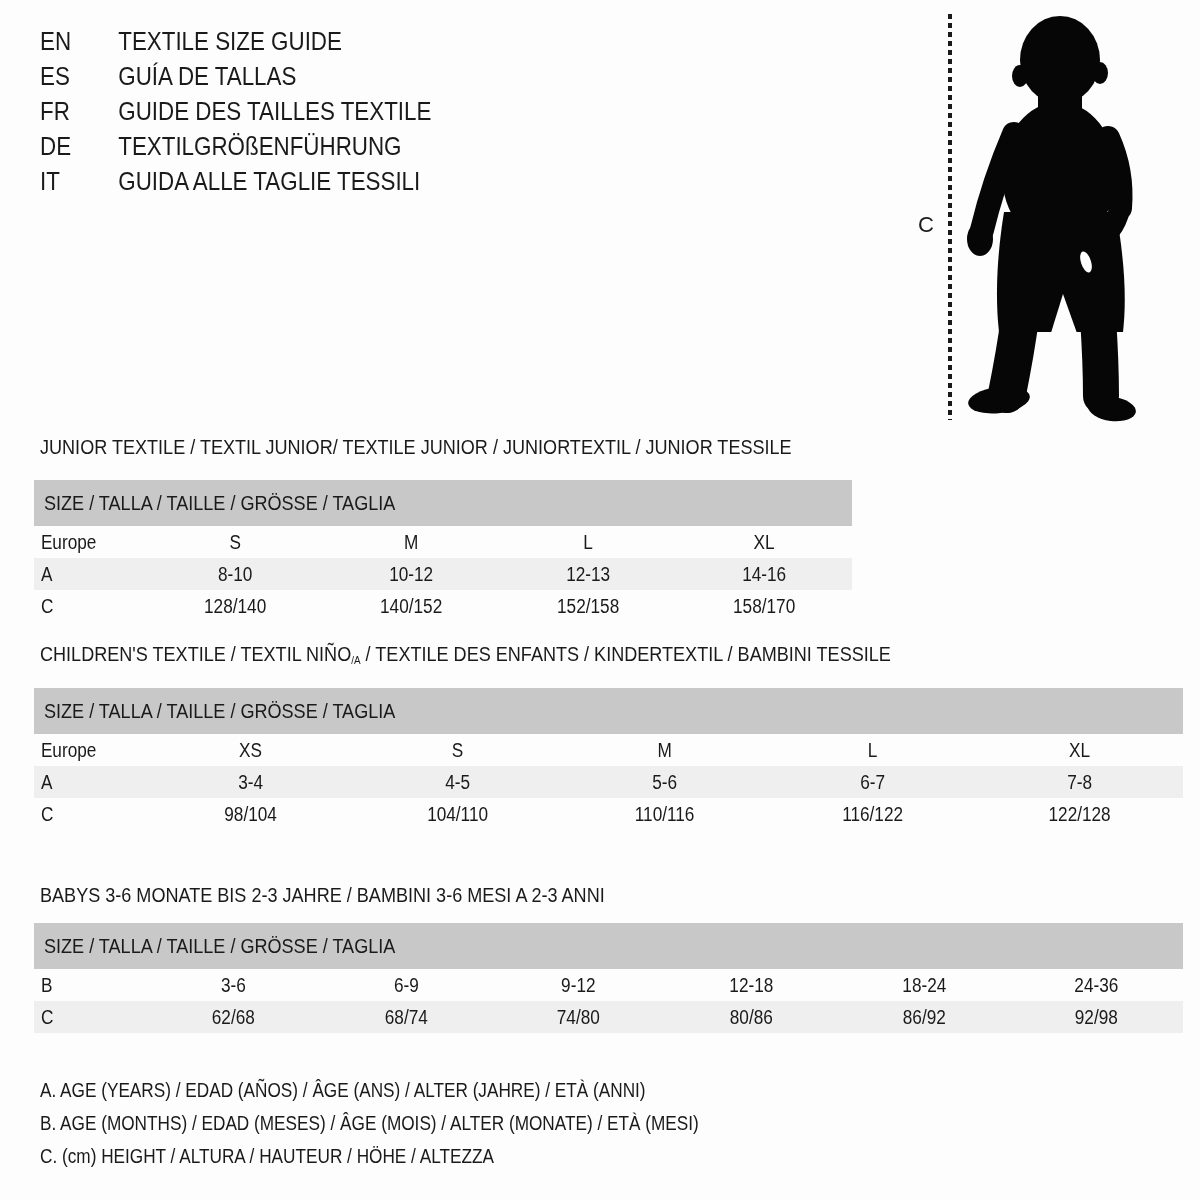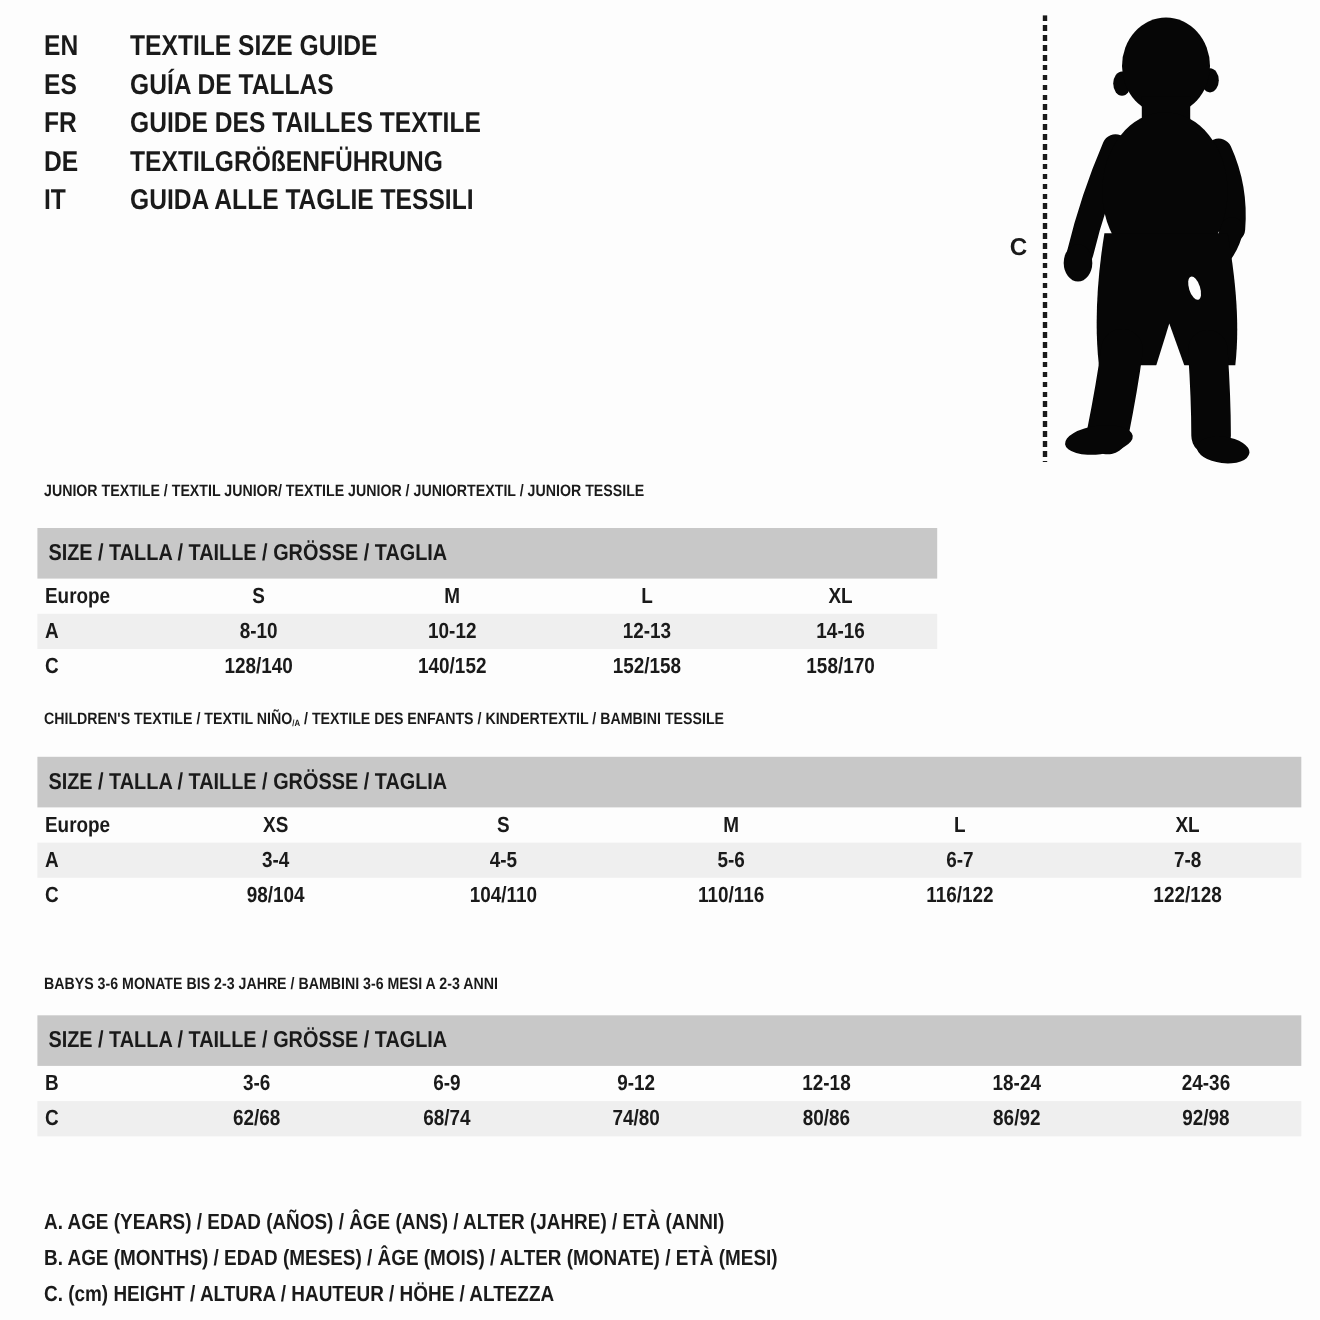--- a/index.html
+++ b/index.html
@@ -1,55 +1,55 @@
 <!DOCTYPE html>
 <html style="--bg-color: #fdfdfd; --text-color: #1a1a1a; --header-gray: #c8c8c8; --row-gray: #efefef; --silhouette-color: #060606;"><head>
 <meta charset="utf-8">
 <style>
   html,body{margin:0;padding:0;background:#e8e8e8;}
   .page{
     position:relative;width:1200px;height:1200px;overflow:hidden;
     background:var(--bg-color,#fdfdfd);
     color:var(--text-color,#1a1a1a);
     font-family:"Liberation Sans","DejaVu Sans",sans-serif;
-    font-weight:bold;
+    font-weight:normal;
   }
   .cond{transform:scaleX(0.86);transform-origin:0 50%;display:inline-block;white-space:nowrap;}
 
   
   .lang-block{position:absolute;left:40px;top:24px;}
   .lang-row{display:flex;height:35px;align-items:center;font-size:26px;
             transform:scaleX(0.86);transform-origin:0 50%;white-space:nowrap;}
   .lang-code{width:91px;flex:none;}
 
   
   .measure-line{
     position:absolute;left:948px;top:14px;width:4px;height:406px;
     background:repeating-linear-gradient(to bottom,var(--text-color,#161616) 0 5px,transparent 5px 9px);
   }
   .measure-label{position:absolute;left:918px;top:212px;font-size:22px;}
   .baby-svg{position:absolute;left:950px;top:12px;color:var(--silhouette-color,#060606);}
 
   
-  .sec-title{position:absolute;left:40px;font-size:15px;line-height:26px;}
+  .sec-title{position:absolute;left:40px;font-size:21px;line-height:26px;}
   .sub-small{font-size:0.55em;position:relative;top:0.28em;}
 
   
   .table{position:absolute;left:34px;}
   .tbar{height:46px;background:var(--header-gray,#c8c8c8);display:flex;align-items:center;
         padding-left:10px;font-size:21px;}
   .trow{display:flex;align-items:center;height:32px;font-size:20px;}
   .trow.shade{background:var(--row-gray,#efefef);}
   .tlabel{flex:none;width:105px;padding-left:8px;transform:scaleX(0.86);
           transform-origin:0 50%;white-space:nowrap;}
   .tcell{flex:1 1 0;text-align:center;transform:scaleX(0.86);
          transform-origin:50% 50%;white-space:nowrap;}
 
   
-  .notes{position:absolute;left:40px;top:1074px;margin-top:21px;}
+  .notes{position:absolute;left:40px;top:1074px;}
   .note-line{height:33px;display:flex;align-items:center;font-size:20px;
              transform:scaleX(0.86);transform-origin:0 50%;white-space:nowrap;}
 </style>
 </head>
 <body>
 
 <div class="page">
 
   <div class="lang-block">
     <div class="lang-row">

